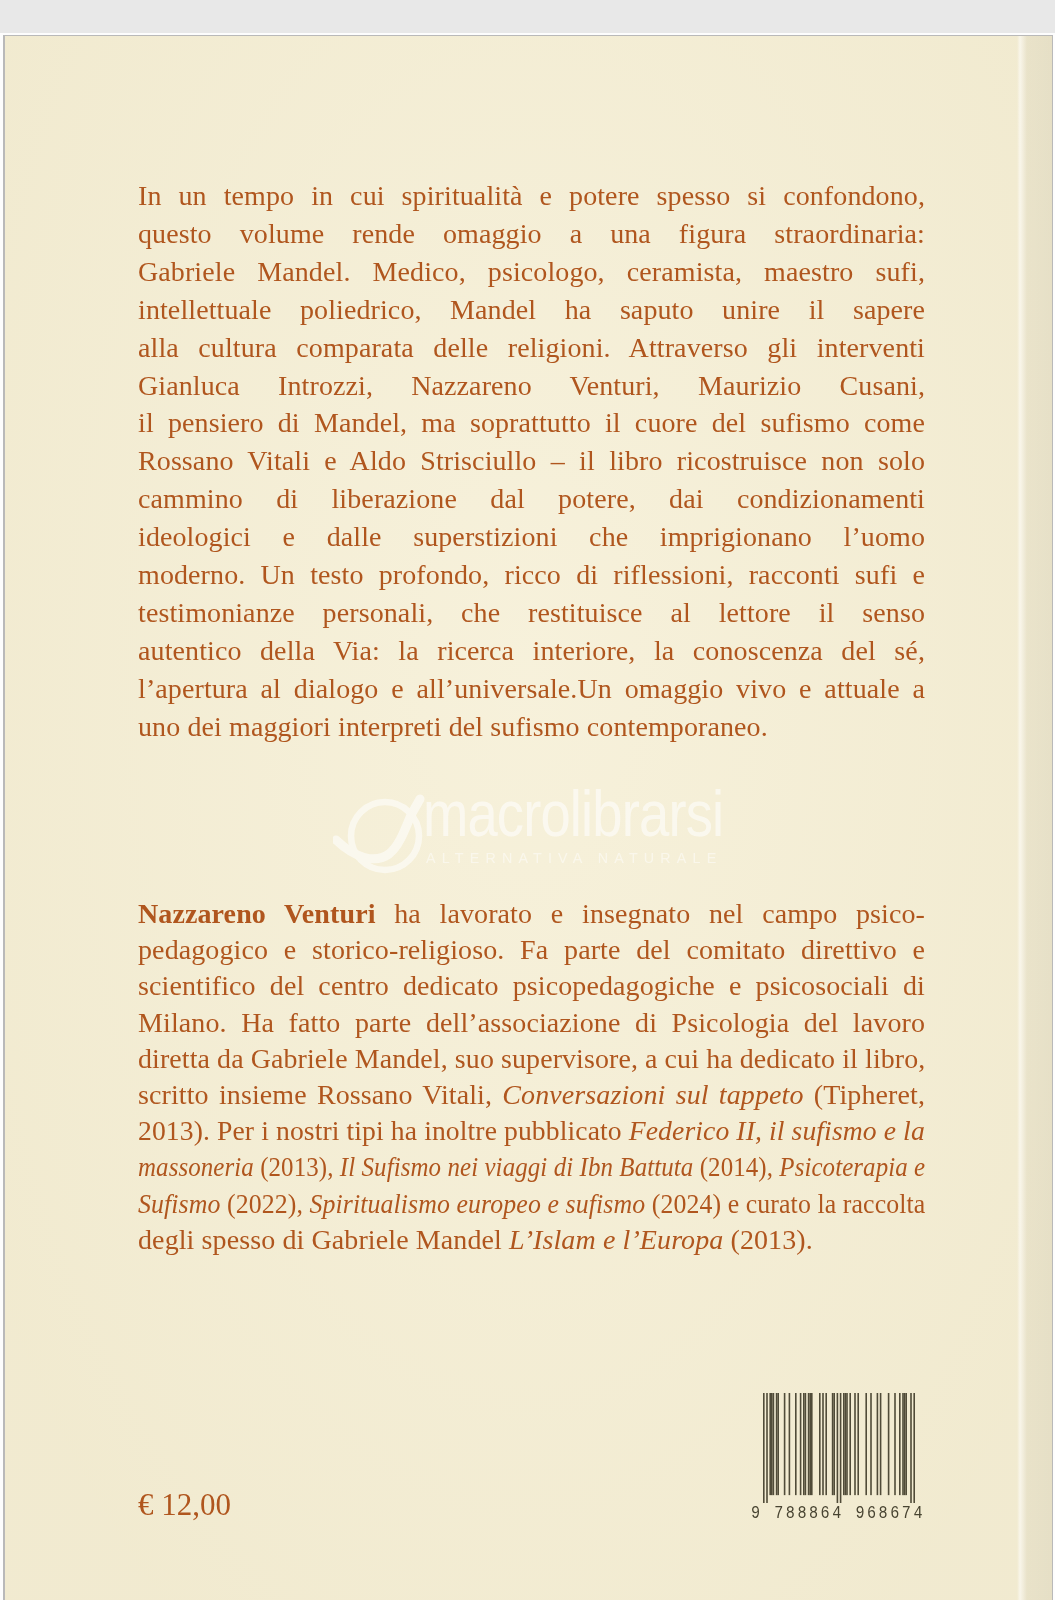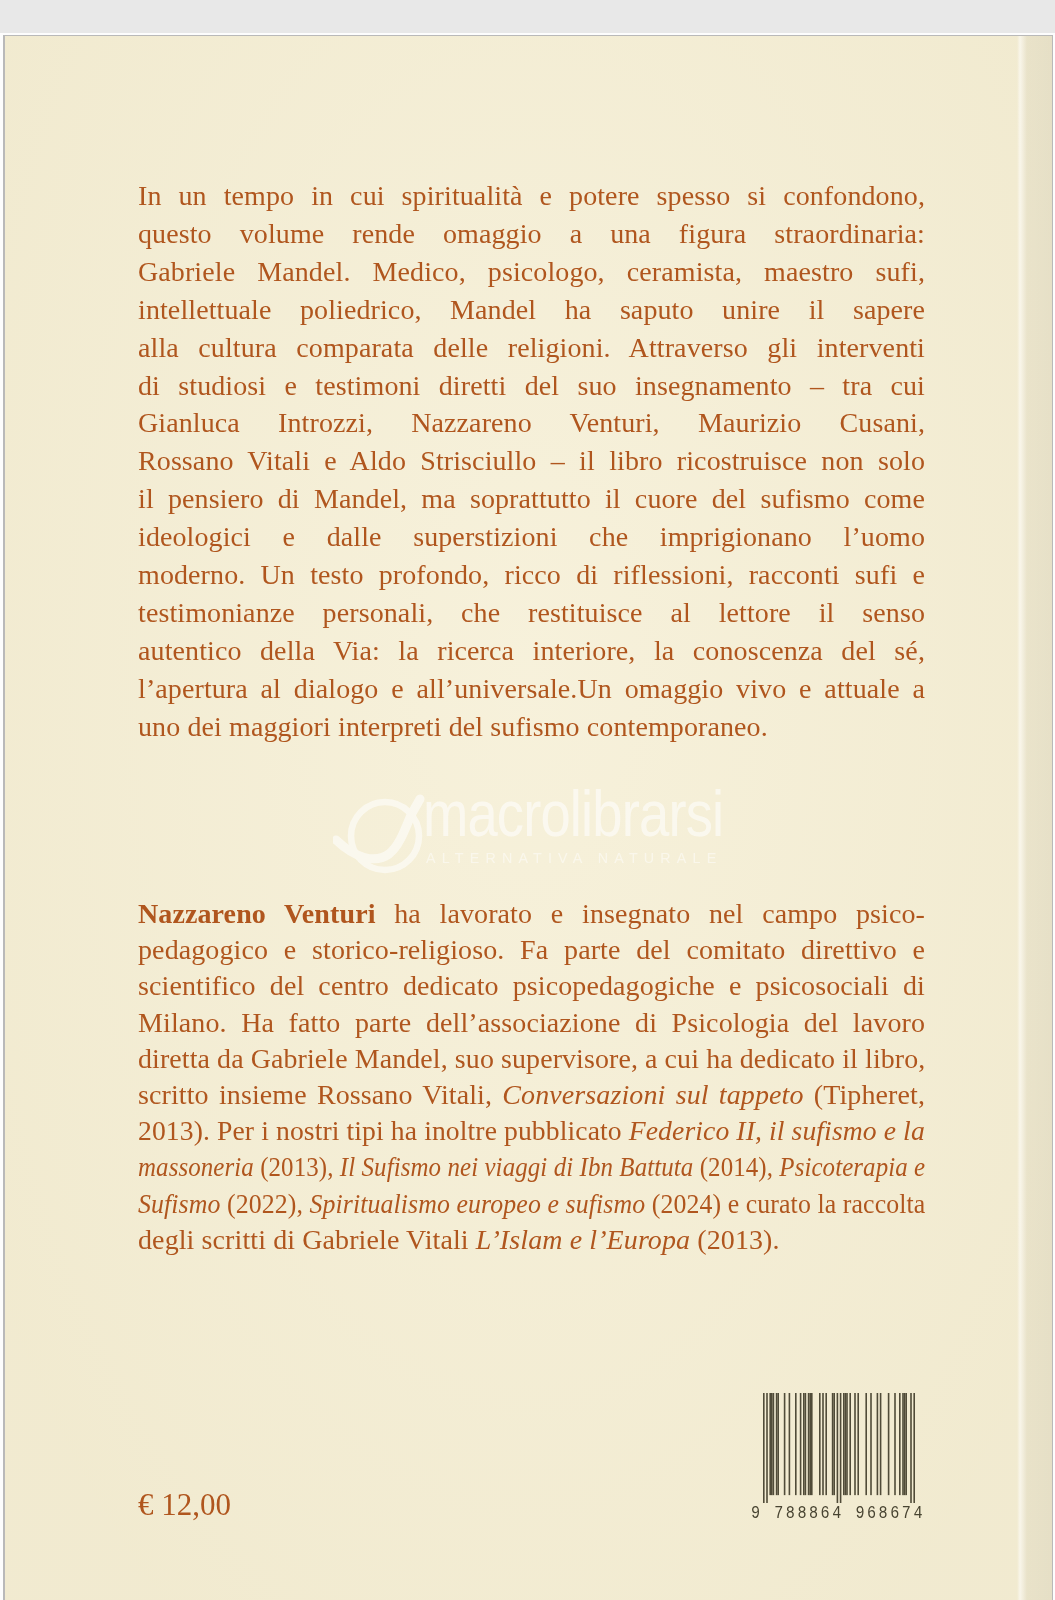--- a/index.html
+++ b/index.html
@@ -114,24 +114,24 @@
 
 <div class="scan">
   <div class="cover">
 
     <section class="para para1">
         <div class="line"><span>In un tempo in cui spiritualità e potere spesso si confondono,</span></div>
         <div class="line"><span>questo volume rende omaggio a una figura straordinaria:</span></div>
         <div class="line"><span>Gabriele Mandel. Medico, psicologo, ceramista, maestro sufi,</span></div>
         <div class="line"><span>intellettuale poliedrico, Mandel ha saputo unire il sapere</span></div>
         <div class="line"><span>alla cultura comparata delle religioni. Attraverso gli interventi</span></div>
-        <div class="line"><span>di studiosi e testimoni diretti del suo insegnamento – tra cui</span></div>
         <div class="line"><span>Gianluca Introzzi, Nazzareno Venturi, Maurizio Cusani,</span></div>
+        <div class="line"><span>il pensiero di Mandel, ma soprattutto il cuore del sufismo come</span></div>
         <div class="line"><span>Rossano Vitali e Aldo Strisciullo – il libro ricostruisce non solo</span></div>
-        <div class="line"><span>il pensiero di Mandel, ma soprattutto il cuore del sufismo come</span></div>
+        <div class="line"><span>cammino di liberazione dal potere, dai condizionamenti</span></div>
         <div class="line"><span>ideologici e dalle superstizioni che imprigionano l’uomo</span></div>
         <div class="line"><span>moderno. Un testo profondo, ricco di riflessioni, racconti sufi e</span></div>
         <div class="line"><span>testimonianze personali, che restituisce al lettore il senso</span></div>
         <div class="line"><span>autentico della Via: la ricerca interiore, la conoscenza del sé,</span></div>
         <div class="line"><span>l’apertura al dialogo e all’universale.Un omaggio vivo e attuale a</span></div>
         <div class="line last"><span>uno dei maggiori interpreti del sufismo contemporaneo.</span></div>
       </section>
 
     <div class="watermark">
       <svg class="wm-logo" width="96" height="92" viewBox="0 0 96 92">
@@ -147,21 +147,21 @@
     <section class="para para2">
         <div class="line"><span class="b">Nazzareno Venturi</span><span> ha lavorato e insegnato nel campo psico-</span></div>
         <div class="line"><span>pedagogico e storico-religioso. Fa parte del comitato direttivo e</span></div>
         <div class="line"><span>scientifico del centro dedicato psicopedagogiche e psicosociali di</span></div>
         <div class="line"><span>Milano. Ha fatto parte dell’associazione di Psicologia del lavoro</span></div>
         <div class="line" style="transform: scaleX(0.997465); transform-origin: left center;"><span>diretta da Gabriele Mandel, suo supervisore, a cui ha dedicato il libro,</span></div>
         <div class="line"><span>scritto insieme Rossano Vitali, </span><span class="i">Conversazioni sul tappeto</span><span> (Tipheret,</span></div>
         <div class="line" style="transform: scaleX(0.987453); transform-origin: left center;"><span>2013). Per i nostri tipi ha inoltre pubblicato </span><span class="i">Federico II, il sufismo e la</span></div>
         <div class="line" style="transform: scaleX(0.890271); transform-origin: left center;"><span class="i">massoneria</span><span> (2013), </span><span class="i">Il Sufismo nei viaggi di Ibn Battuta</span><span> (2014), </span><span class="i">Psicoterapia e</span></div>
         <div class="line" style="transform: scaleX(0.922626); transform-origin: left center;"><span class="i">Sufismo</span><span> (2022), </span><span class="i">Spiritualismo europeo e sufismo</span><span> (2024) e curato la raccolta</span></div>
-        <div class="line last"><span>degli scritti di Gabriele Vitali </span><span class="i">L’Islam e l’Europa</span><span> (2013).</span></div>
+        <div class="line last"><span>degli spesso di Gabriele Mandel </span><span class="i">L’Islam e l’Europa</span><span> (2013).</span></div>
       </section>
 
     <div class="price">€ 12,00</div>
 
     <div class="barcode">
       <svg id="barcode-svg" width="152" height="110" viewBox="0 0 95 70" preserveAspectRatio="none">
           <rect x="0" y="0" width="1" height="70"></rect>
           <rect x="2" y="0" width="1" height="70"></rect>
           <rect x="4" y="0" width="1" height="65"></rect>
           <rect x="5" y="0" width="1" height="65"></rect>

